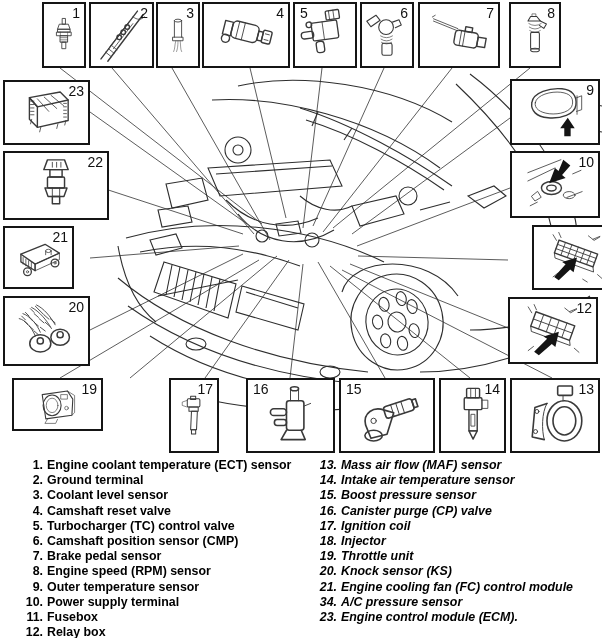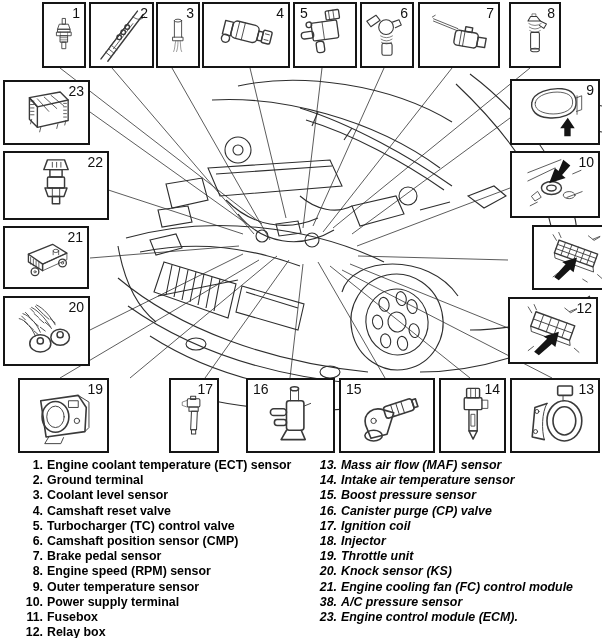--- a/index.html
+++ b/index.html
@@ -355,21 +355,21 @@
       <rect x="34" y="10" width="30" height="20" rx="3"></rect>
       <path d="M34,14 l-12,4 v8 l12,4" class="thin"></path>
       <rect x="38" y="30" width="22" height="10"></rect>
       <path d="M44,40 L42,84 h14 L58,40 z"></path>
       <rect x="44" y="84" width="10" height="10"></rect>
     </svg>
     <span class="num">17</span>
   </div>
 
 
-  <div class="box" style="left:18px;top:378px;width:91px;height:75px">
+  <div class="box" style="left:12px;top:378px;width:91px;height:53px">
     <svg class="icon" viewBox="0 0 100 100">
       <path d="M16,28 L72,20 L84,38 L82,74 L24,82 z"></path>
       <ellipse cx="38" cy="52" rx="20" ry="23"></ellipse>
         <ellipse cx="38" cy="52" rx="13" ry="16" class="thin"></ellipse>
       <path d="M72,20 L88,30 V68 L82,74" class="thin"></path>
       <rect x="58" y="28" width="14" height="10" class="thin"></rect>
       <path d="M28,82 l-6,10 h24 l4,-9" class="thin"></path>
       <circle cx="70" cy="58" r="4" class="thin"></circle>
     </svg>
     <span class="num">19</span>
@@ -383,21 +383,21 @@
         <circle cx="72" cy="56" r="5"></circle>
       <path d="M6,30 C16,32 26,44 32,58" class="thin"></path>
       <path d="M12,22 C24,26 34,38 40,52" class="thin"></path>
       <path d="M26,12 C38,18 50,32 58,46" class="thin"></path>
       <path d="M34,8 C46,14 56,26 64,40" class="thin"></path>
       <path d="M10,26 l6,6 M16,20 l6,6 M24,14 l6,6 M32,10 l6,6 M14,34 l6,6 M22,28 l6,6 M30,22 l7,6 M38,16 l7,7 M22,42 l7,6 M30,36 l7,6 M38,30 l8,7 M46,24 l8,7 M30,50 l7,6 M40,44 l8,6 M48,36 l8,7 M56,30 l8,7" class="thin"></path>
     </svg>
     <span class="num">20</span>
   </div>
 
-  <div class="box" style="left:3px;top:226px;width:86px;height:63px">
+  <div class="box" style="left:3px;top:226px;width:71px;height:63px">
     <svg class="icon" viewBox="0 0 100 100">
       <path d="M18,44 L62,26 L88,42 L44,62 z"></path>
       <path d="M18,44 v14 l26,16 v-12"></path>
       <path d="M44,62 L88,42 v12 L44,74 z" class="thin"></path>
       <path d="M22,50 v12 M27,53 v12 M32,56 v12 M37,59 v12" class="thin"></path>
       <ellipse cx="68" cy="38" rx="5" ry="3" class="thin"></ellipse>
         <path d="M63,38 v7 M73,38 v7" class="thin"></path>
       <circle cx="30" cy="76" r="7"></circle>
         <circle cx="30" cy="76" r="2" class="thin"></circle>
       <circle cx="80" cy="60" r="7"></circle>
@@ -450,18 +450,18 @@
     <div class="lcol right">
       <div class="lrow"><span class="n">13.</span><span class="t">Mass air flow (MAF) sensor</span></div>
       <div class="lrow"><span class="n">14.</span><span class="t">Intake air temperature sensor</span></div>
       <div class="lrow"><span class="n">15.</span><span class="t">Boost pressure sensor</span></div>
       <div class="lrow"><span class="n">16.</span><span class="t">Canister purge (CP) valve</span></div>
       <div class="lrow"><span class="n">17.</span><span class="t">Ignition coil</span></div>
       <div class="lrow"><span class="n">18.</span><span class="t">Injector</span></div>
       <div class="lrow"><span class="n">19.</span><span class="t">Throttle unit</span></div>
       <div class="lrow"><span class="n">20.</span><span class="t">Knock sensor (KS)</span></div>
       <div class="lrow"><span class="n">21.</span><span class="t">Engine cooling fan (FC) control module</span></div>
-      <div class="lrow"><span class="n">38.</span><span class="t">A/C pressure sensor</span></div>
+      <div class="lrow"><span class="n">34.</span><span class="t">A/C pressure sensor</span></div>
       <div class="lrow"><span class="n">23.</span><span class="t">Engine control module (ECM).</span></div>
     </div>
   </div>
 
 </div>
 
 </body></html>

